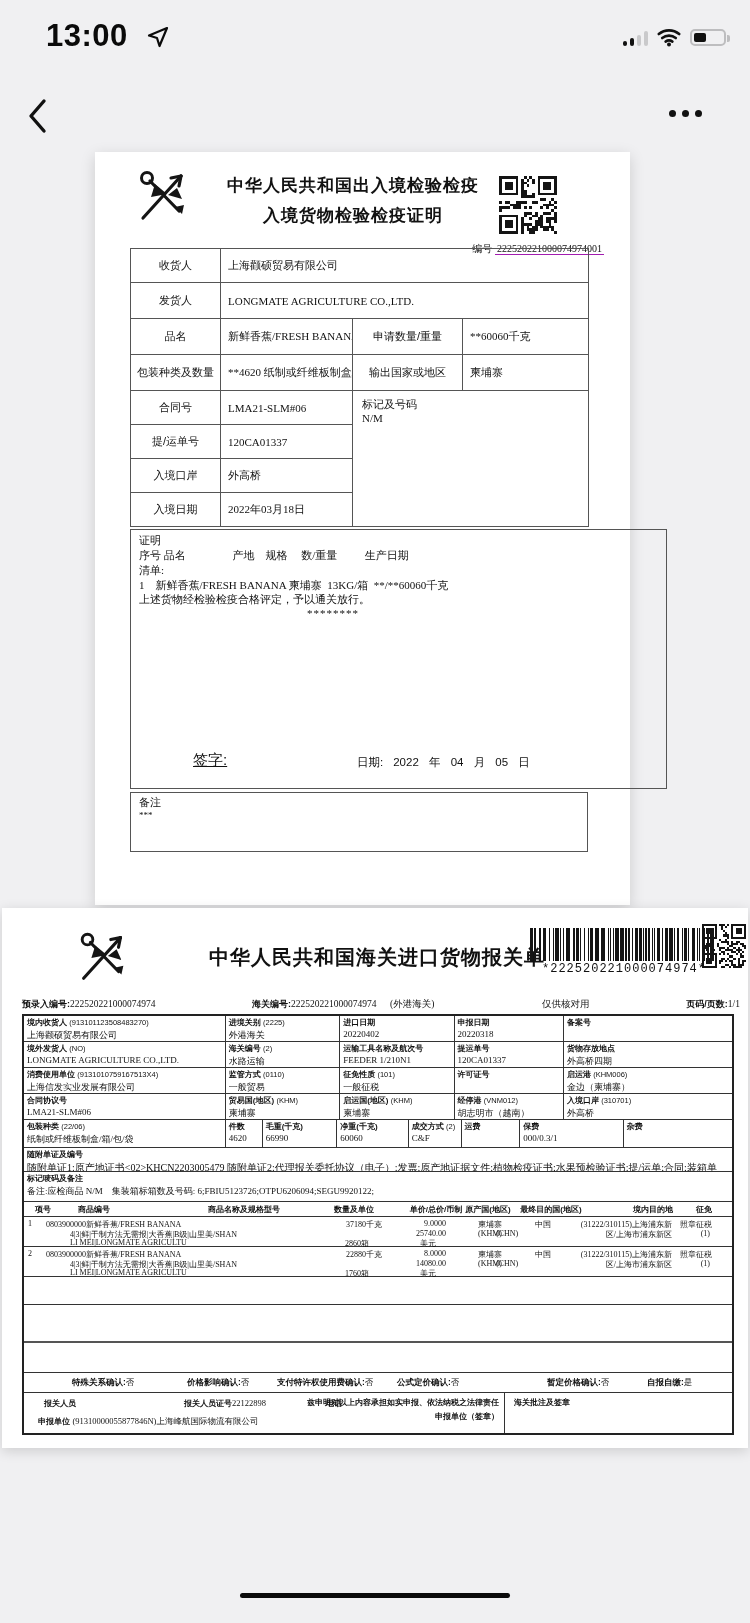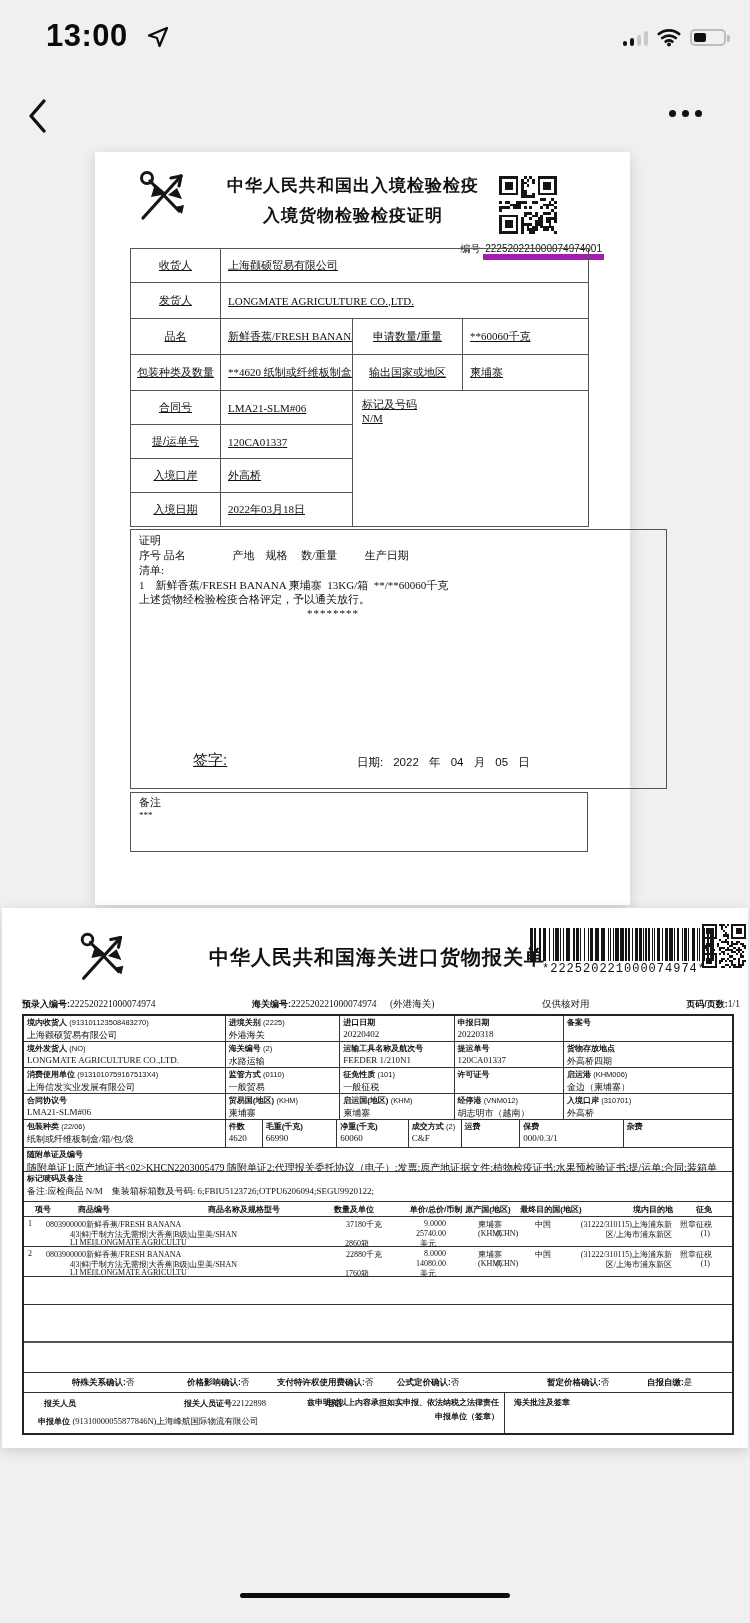--- a/index.html
+++ b/index.html
@@ -18,22 +18,22 @@
 
 .back{position:absolute;left:24px;top:96px;width:28px;height:40px;cursor:pointer;}
 .more{position:absolute;right:48px;top:110px;display:flex;gap:6px;cursor:pointer;}
 .more i{width:7px;height:7px;border-radius:50%;background:#111;}
 
 .doc1{position:absolute;left:95px;top:152px;width:535px;height:753px;background:#fff;box-shadow:0 4px 14px rgba(0,0,0,.15);}
 .d1-emblem{position:absolute;left:36px;top:12px;width:64px;height:64px;}
 .d1-t{position:absolute;left:108px;width:300px;text-align:center;font-weight:bold;font-size:17px;letter-spacing:1px;}
 .d1-qr{position:absolute;left:404px;top:24px;width:58px;height:58px;}
 .d1-no{position:absolute;right:26px;top:90px;font-size:10px;white-space:nowrap;}
-.d1-no b{font-weight:normal;border-bottom:6px solid #a21caf;padding:0 2px;font-family:Liberation Sans, sans-serif;}
-.dt{position:absolute;left:35px;top:96px;display:grid;grid-template-columns:90px 132px 110px 126px;grid-template-rows:34px 36px 36px 36px 34px 34px 34px 34px;border-left:1px solid #555;border-top:1px solid #555;font-size:11px;text-decoration:underline;}
+.d1-no b{font-weight:normal;border-bottom:1px solid #a21caf;padding:0 2px;font-family:Liberation Serif, serif;}
+.dt{position:absolute;left:35px;top:96px;display:grid;grid-template-columns:90px 132px 110px 126px;grid-template-rows:34px 36px 36px 36px 34px 34px 34px 34px;border-left:1px solid #555;border-top:1px solid #555;font-size:11px;}
 .dc{border-right:1px solid #555;border-bottom:1px solid #555;display:flex;align-items:center;overflow:hidden;}
 .dc.lab{justify-content:center;text-align:center;}
 .dc.val{padding-left:7px;font-family:"Liberation Serif","DejaVu Serif",serif;white-space:nowrap;}
 .span3{grid-column:2/5;}
 .mcell{grid-column:3/5;grid-row:5/9;flex-direction:column;align-items:flex-start;justify-content:flex-start;padding:6px 9px;font-family:"Liberation Serif","DejaVu Serif",serif;}
 .cert{position:absolute;left:35px;top:377px;width:537px;height:260px;border:1px solid #555;padding:3px 8px;font-size:11px;}
 .cert .pre{white-space:pre;font-family:"Liberation Serif","DejaVu Serif",serif;line-height:1.35;}
 .cert .stars{margin-left:168px;letter-spacing:1px;font-family:"Liberation Serif","DejaVu Serif",serif;}
 .sg{position:absolute;left:62px;bottom:18px;font-size:15px;text-decoration:underline;}
 .dtl{position:absolute;left:226px;bottom:18px;font-size:11.5px;}

